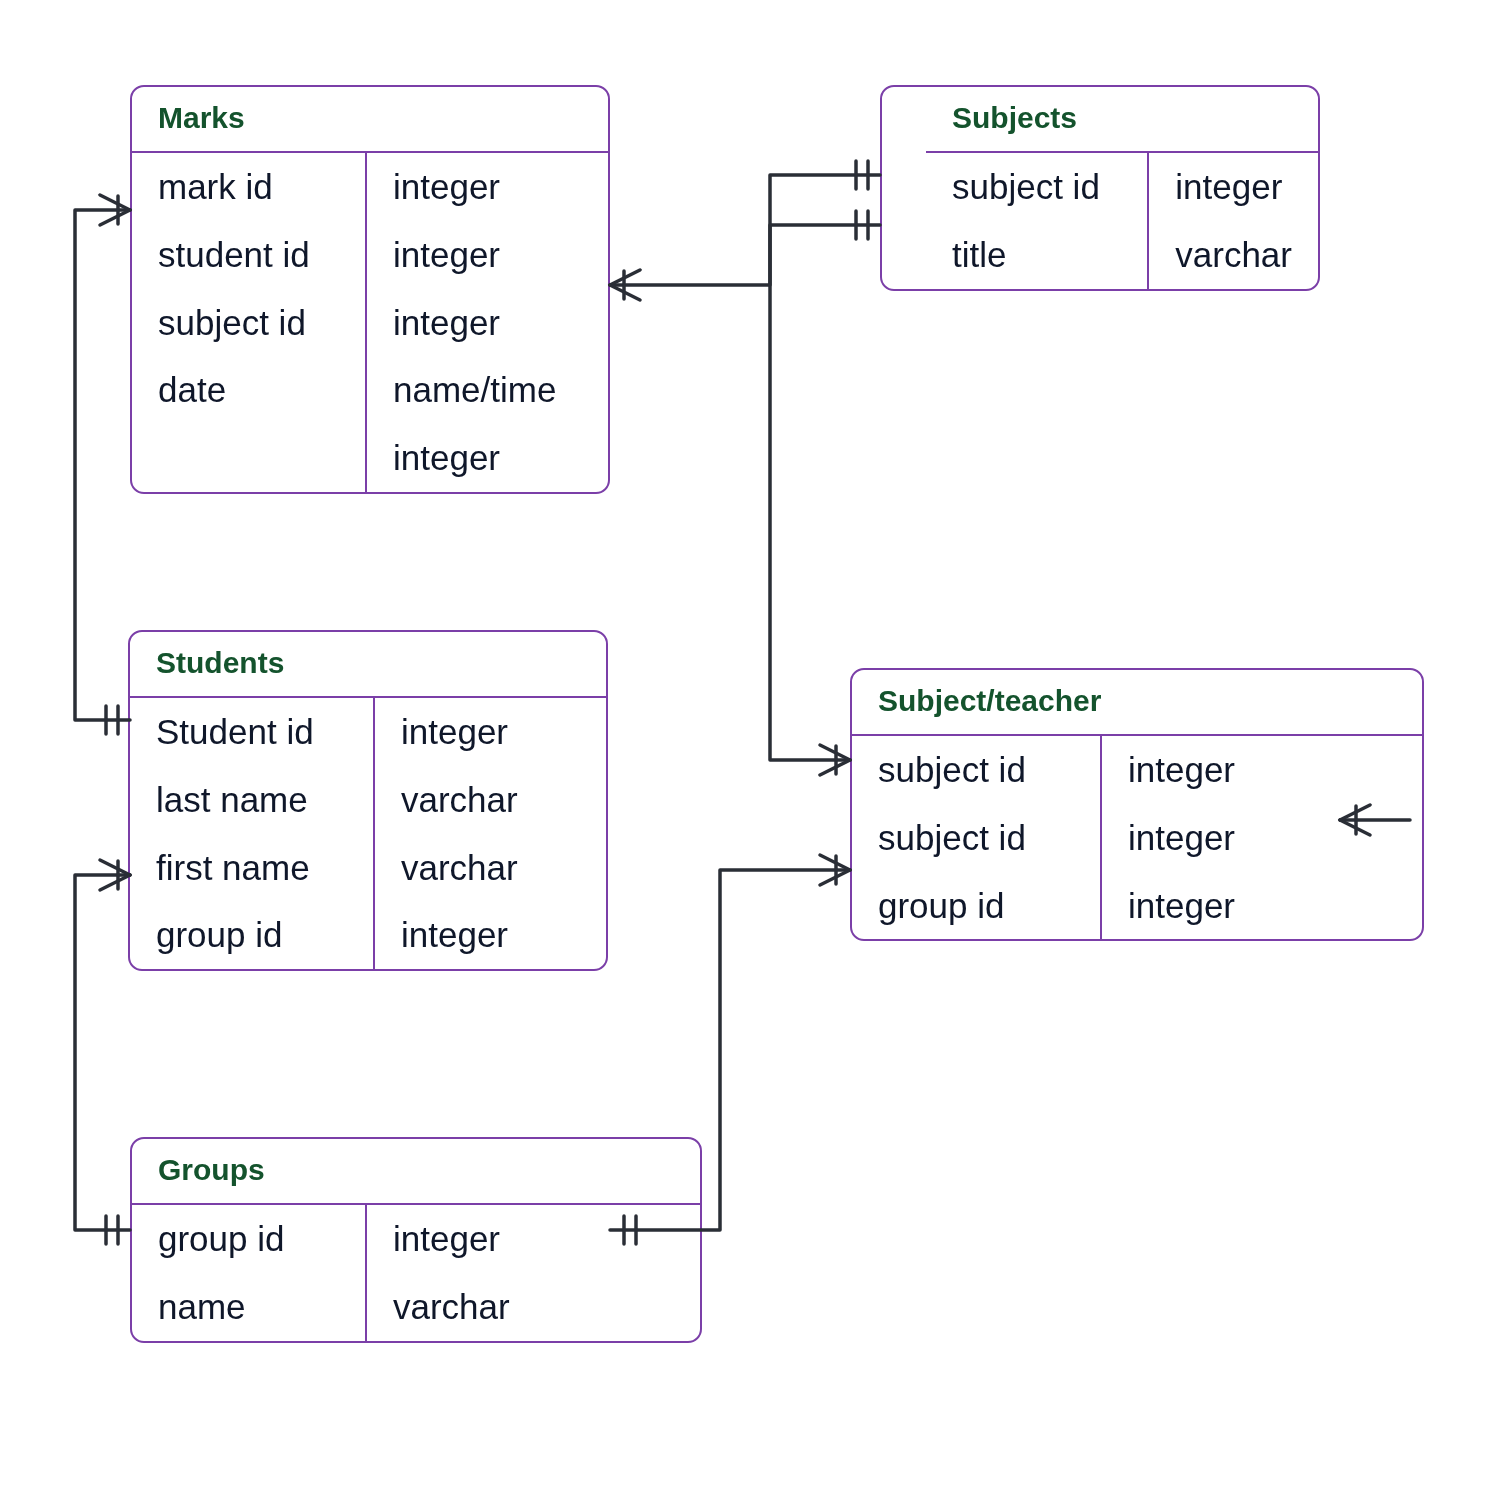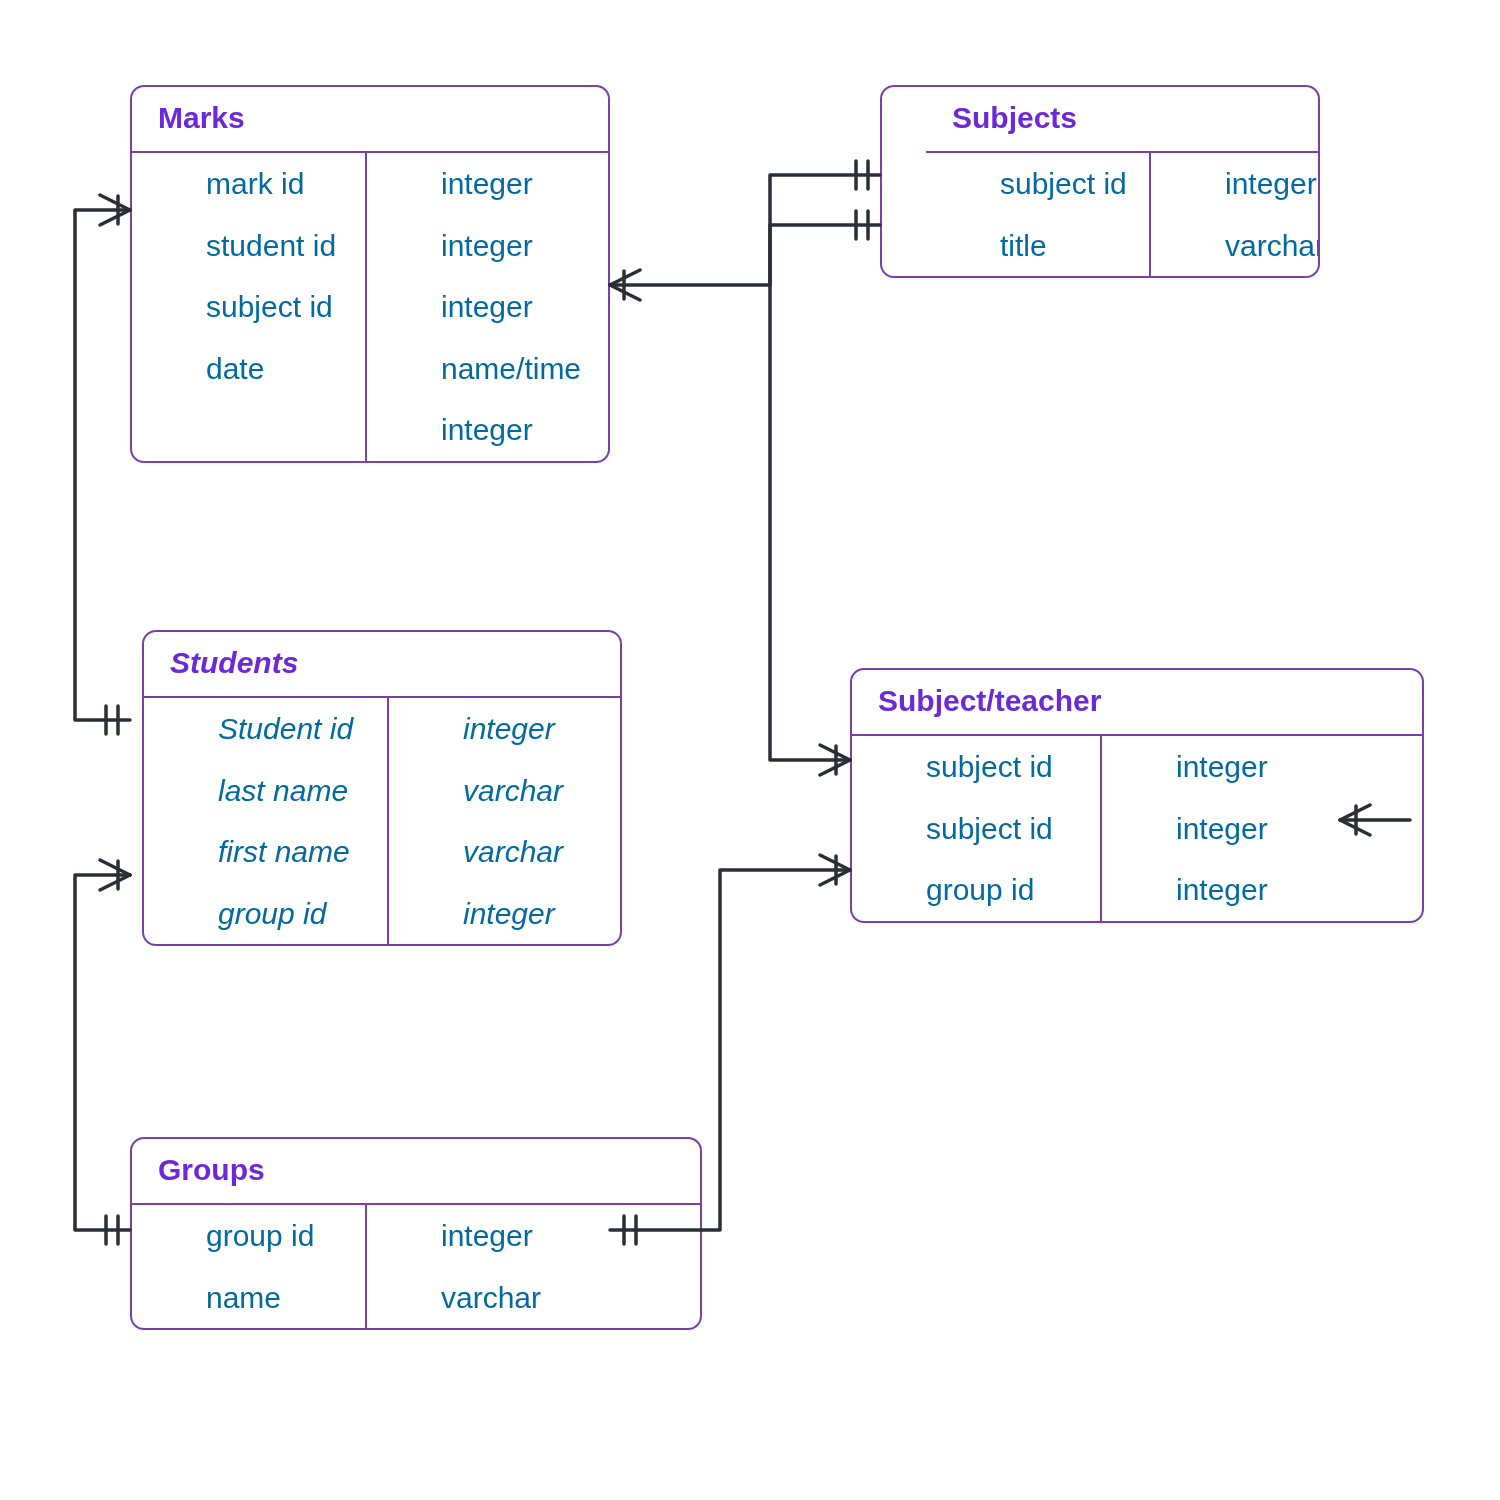--- a/index.html
+++ b/index.html
@@ -13,41 +13,40 @@
   .entity {
     position: absolute;
     border: 2.5px solid #7b3fa8;
     border-radius: 14px;
     background: #ffffff;
     overflow: hidden;
   }
   .entity-header {
     font-weight: 700;
     font-size: 30px;
-    color: #6d28d9;
+    color: #14532d;
     padding: 14px 26px 16px 26px;
     border-bottom: 2px solid #7b3fa8;
   }
   .entity-body {
     display: flex;
   }
   .col {
     display: flex;
     flex-direction: column;
   }
   .col-left {
     border-right: 2px solid #7b3fa8;
   }
   .field {
-    font-size: 30px;
-    color: #0369a1;
+    font-size: 35px;
+    color: #0f172a;
     padding: 12px 26px 12px 26px;
     white-space: nowrap;
     line-height: 1.25;
-    margin-left: 48px;
   }
   svg.connectors {
     position: absolute;
     top: 0; left: 0;
     width: 1500px; height: 1500px;
     pointer-events: none;
   }
   svg.connectors path, svg.connectors line {
     fill: none;
     stroke: #2a2e36;
@@ -85,21 +84,21 @@
       <div class="field">subject id</div>
       <div class="field">title</div>
     </div>
     <div class="col" style="flex:1;">
       <div class="field">integer</div>
       <div class="field">varchar</div>
     </div>
   </div>
 </div>
 
-<div class="entity" style="left:142px; top:630px; width:480px;font-style:italic;">
+<div class="entity" style="left:128px; top:630px; width:480px;">
   <div class="entity-header">Students</div>
   <div class="entity-body">
     <div class="col col-left" style="width:245px;">
       <div class="field">Student id</div>
       <div class="field">last name</div>
       <div class="field">first name</div>
       <div class="field">group id</div>
     </div>
     <div class="col" style="flex:1;">
       <div class="field">integer</div>

